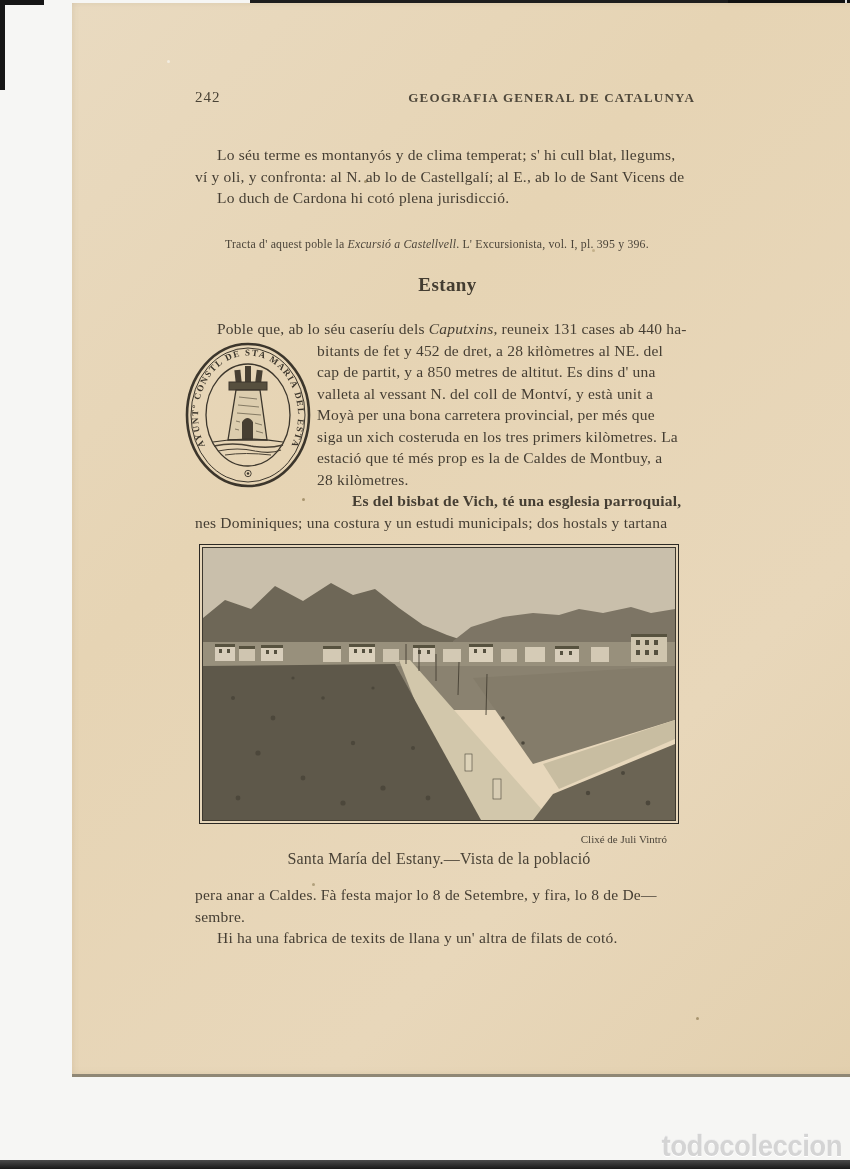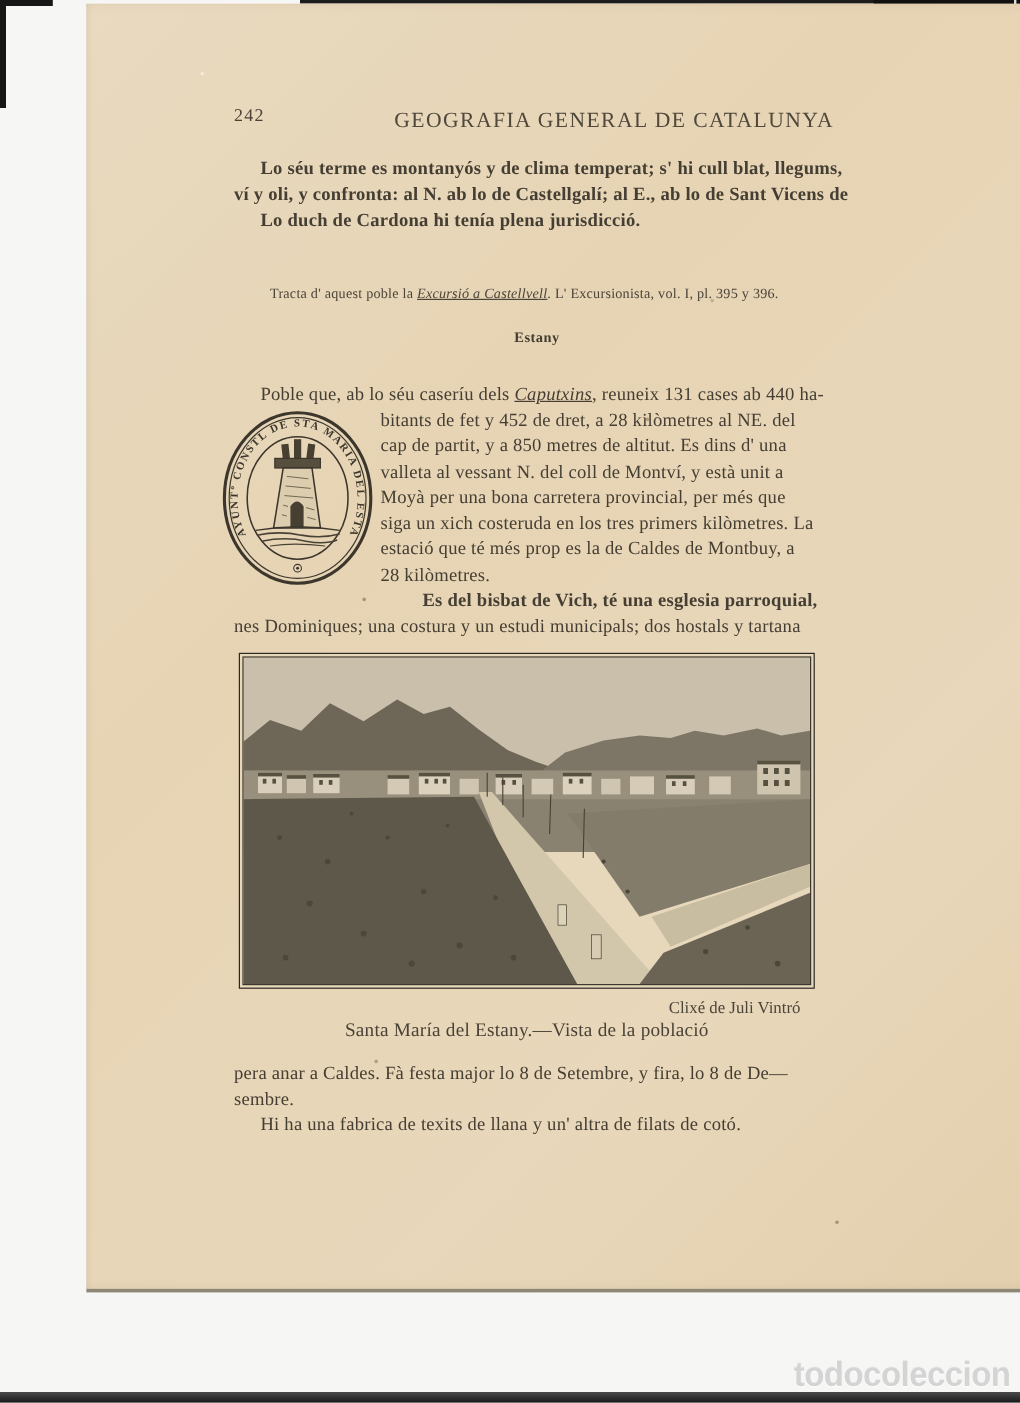--- a/index.html
+++ b/index.html
@@ -24,44 +24,44 @@
     border-bottom:3px solid #8f8775;
     box-shadow: inset -10px 0 14px -8px rgba(130,110,75,.38), inset 4px 0 8px -6px rgba(130,110,75,.3);
     color:#46 403 4;
   }
   .specks { position:absolute; left:292px; top:177px; width:3px; height:3px; border-radius:50%;
             background:#a8956f;
             box-shadow: 174px 168px 0 #b1a07c, -62px 318px 0 #a8956f, 332px 837px 0 #a8956f,
                         228px 69px 0 #c4b18b, -197px -120px 0 #f2ece0, -52px 703px 0 #b1a07c; }
   .header-row { position:absolute; left:123px; top:86px; width:500px; }
   .page-number { position:absolute; left:0; top:0; font-size:15px; letter-spacing:1px; color:#4a4336; }
-  .header-title { position:absolute; right:0; top:1px; font-size:18px; letter-spacing:1.2px; color:#4f483b; }
+  .header-title { position:absolute; right:0; top:1px; font-size:13px; letter-spacing:1.2px; color:#4f483b;font-weight:bold; }
 
   .tblock { position:absolute; left:123px; width:505px; font-size:15.5px; color:#453e33; }
   .tline  { height:21.5px; line-height:21.5px; white-space:nowrap; letter-spacing:0.2px; }
   .indent { text-indent:22px; }
-  .it { font-style:italic;text-decoration:underline; }
-
-  .block1 { top:127px;font-weight:bold; }
+  .it { font-style:italic; }
+
+  .block1 { top:141px; }
   .footnote { position:absolute; left:153px; top:234px; font-size:11.8px; color:#4c453a;
               white-space:nowrap; letter-spacing:0.2px; }
   .section-heading { position:absolute; left:123px; top:271px; width:505px; text-align:center;
-              font-size:12px; font-weight:bold; letter-spacing:0.4px; color:#443d31; }
+              font-size:19px; font-weight:bold; letter-spacing:0.4px; color:#443d31; }
   .block2 { top:315px; }
   .pad-seal  { padding-left:122px; }
   .pad-seal2 { padding-left:157px;font-weight:bold; }
 
   .seal { position:absolute; left:111px; top:338px; width:130px; height:148px; }
 
   .photo-frame { position:absolute; left:127px; top:541px; width:480px; height:280px;
                  border:1.5px solid #2c2924; padding:3px; box-sizing:border-box; background:#e7d7bb; }
   .photo-frame svg { display:block; width:100%; height:100%; outline:1px solid #3d382f; }
 
   .photo-credit { position:absolute; left:127px; top:830px; width:468px; text-align:right;
-                  font-size:14px; color:#4c453a; }
+                  font-size:11px; color:#4c453a; }
   .photo-caption{ position:absolute; left:127px; top:847px; width:480px; text-align:center;
                   font-size:16px; color:#4a4337; letter-spacing:0.2px; }
   .block3 { top:881px; }
 
   .watermark { position:absolute; right:8px; bottom:6px;
                font-family:"Liberation Sans", sans-serif; font-weight:bold;
                font-size:29px; letter-spacing:-0.5px; color:#d4d4d4;
                text-shadow:0 1px 0 #ffffff, 0 -1px 0 #efefef;
                transform:scaleX(0.95); transform-origin:right; }
 </style>
@@ -79,21 +79,21 @@
   <div class="specks"></div>
 
   <div class="header-row">
     <span class="page-number">242</span>
     <span class="header-title">GEOGRAFIA GENERAL DE CATALUNYA</span>
   </div>
 
   <div class="tblock block1">
     <div class="tline indent">Lo séu terme es montanyós y de clima temperat; s' hi cull blat, llegums,</div>
     <div class="tline">ví y oli, y confronta: al N. ab lo de Castellgalí; al E., ab lo de Sant Vicens de</div>
-    <div class="tline indent">Lo duch de Cardona hi tenía plena jurisdicció.</div>
+    <div class="tline indent">Lo duch de Cardona hi cotó plena jurisdicció.</div>
   </div>
 
   <div class="footnote">
     <span>Tracta d' aquest poble la </span><span class="it">Excursió a Castellvell</span><span>. L' Excursionista, vol. I, pl. 395 y 396.</span>
   </div>
 
   <div class="section-heading">Estany</div>
 
   <div class="tblock block2">
     <div class="tline indent">

